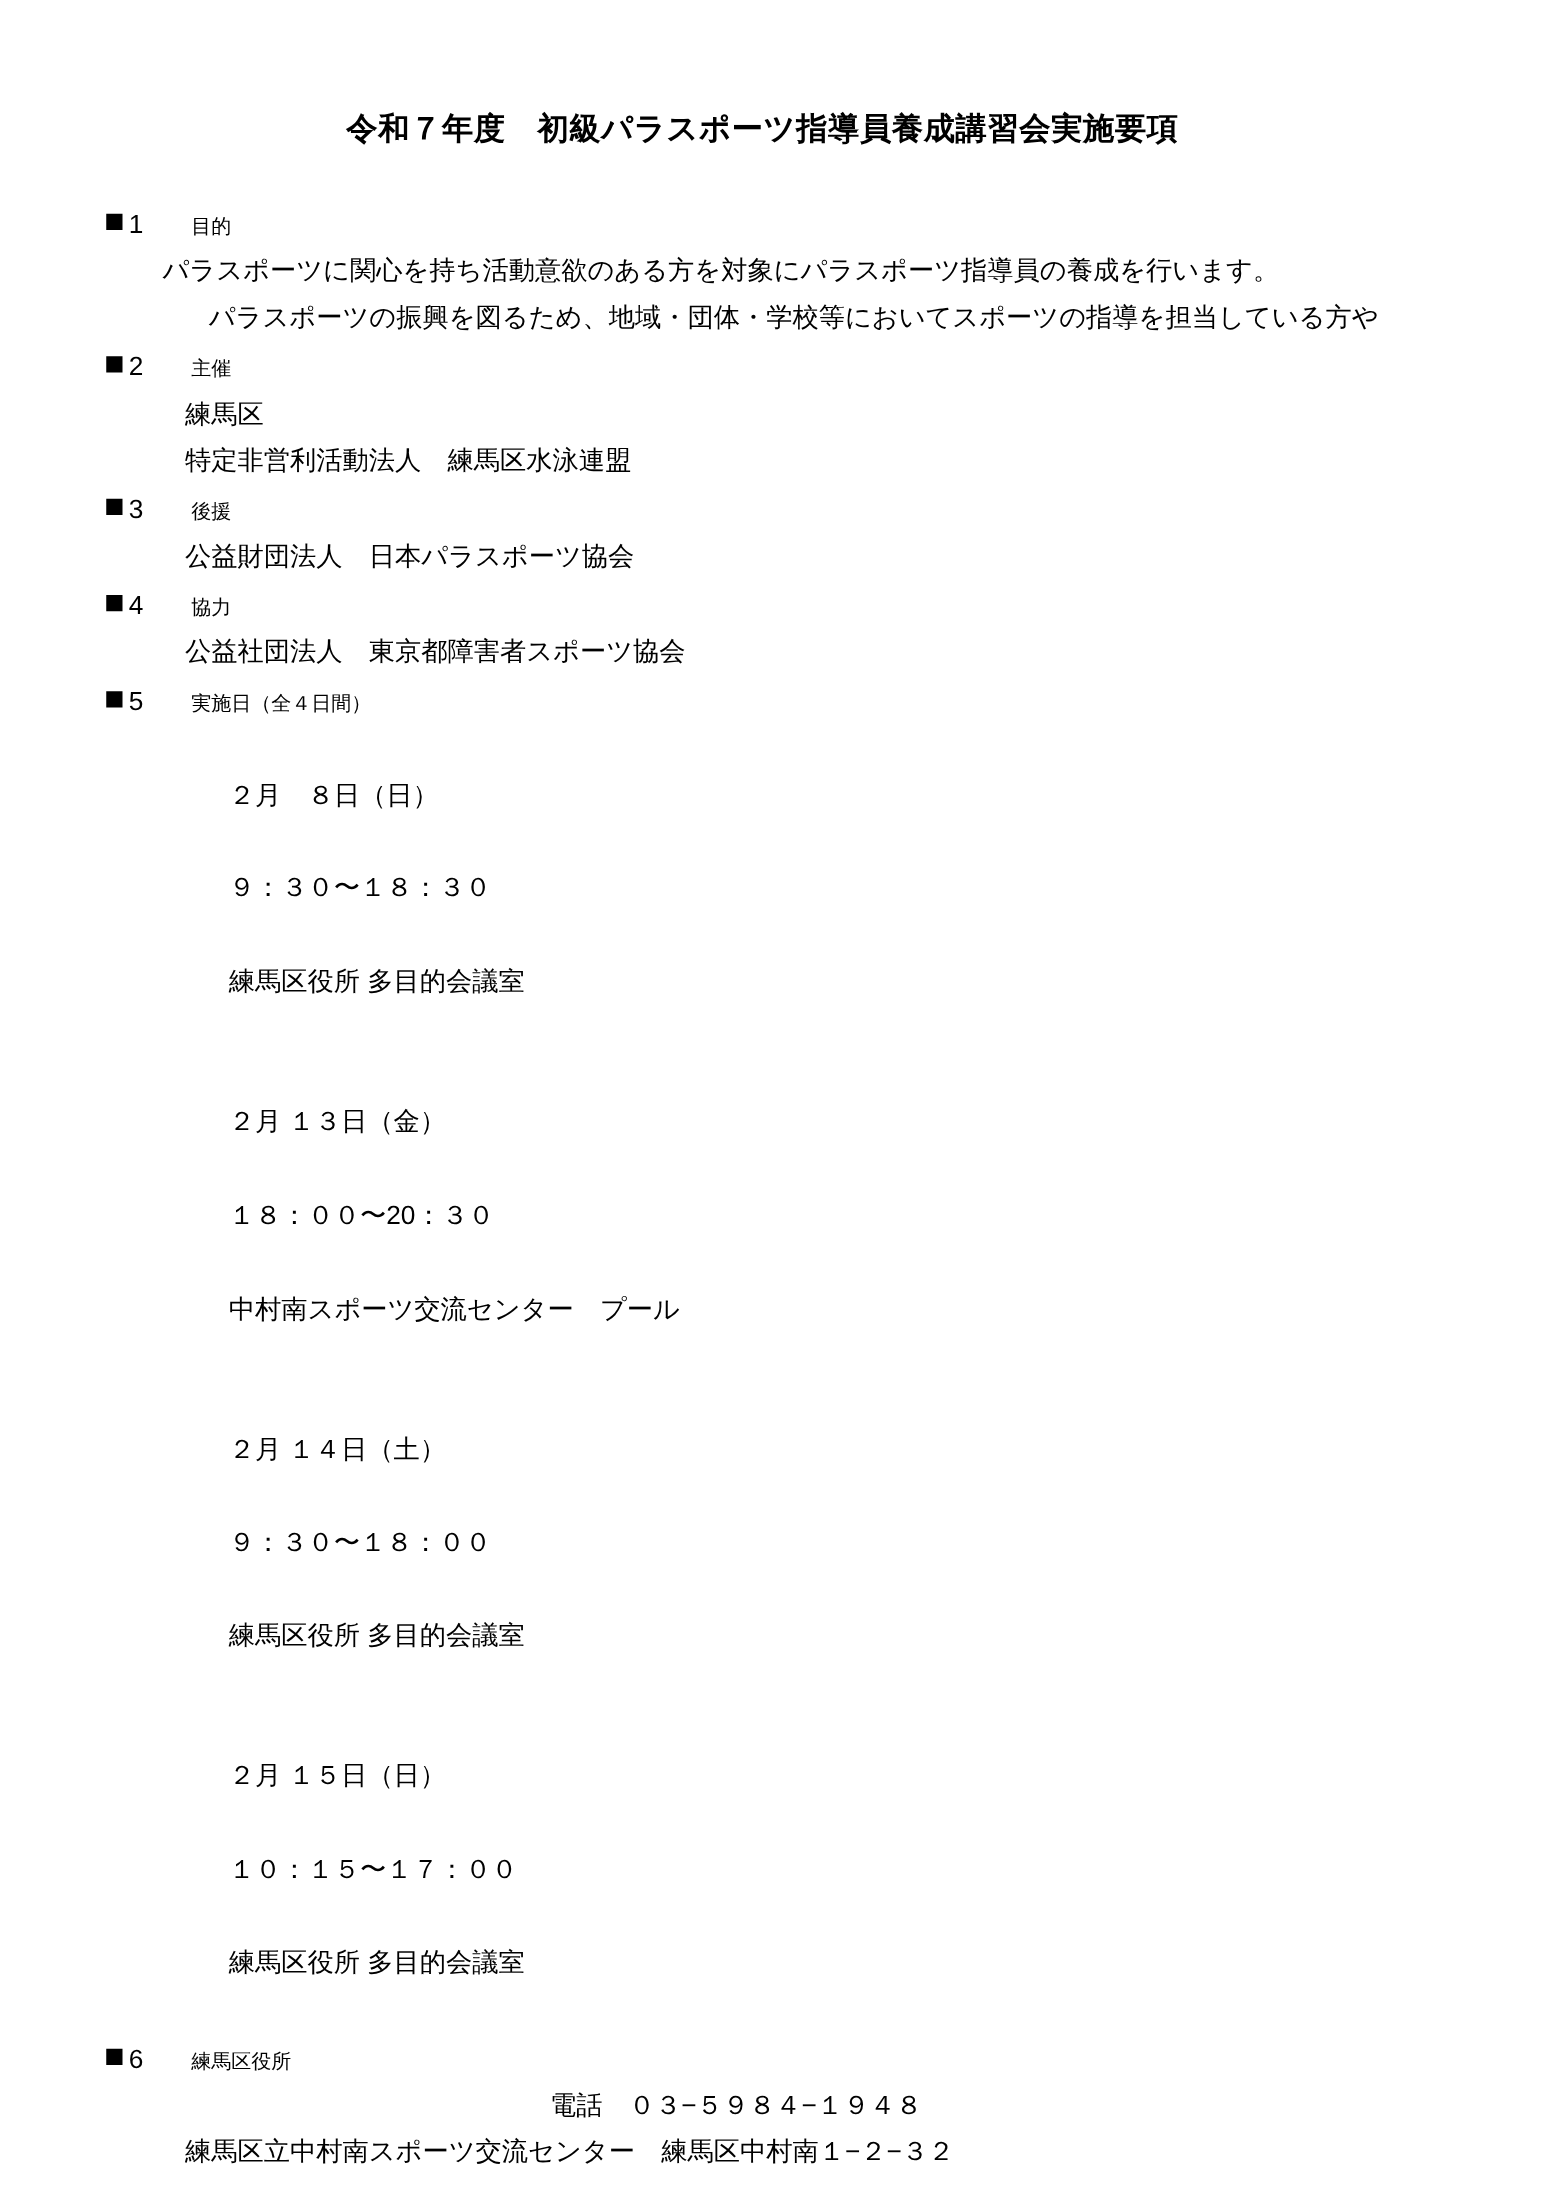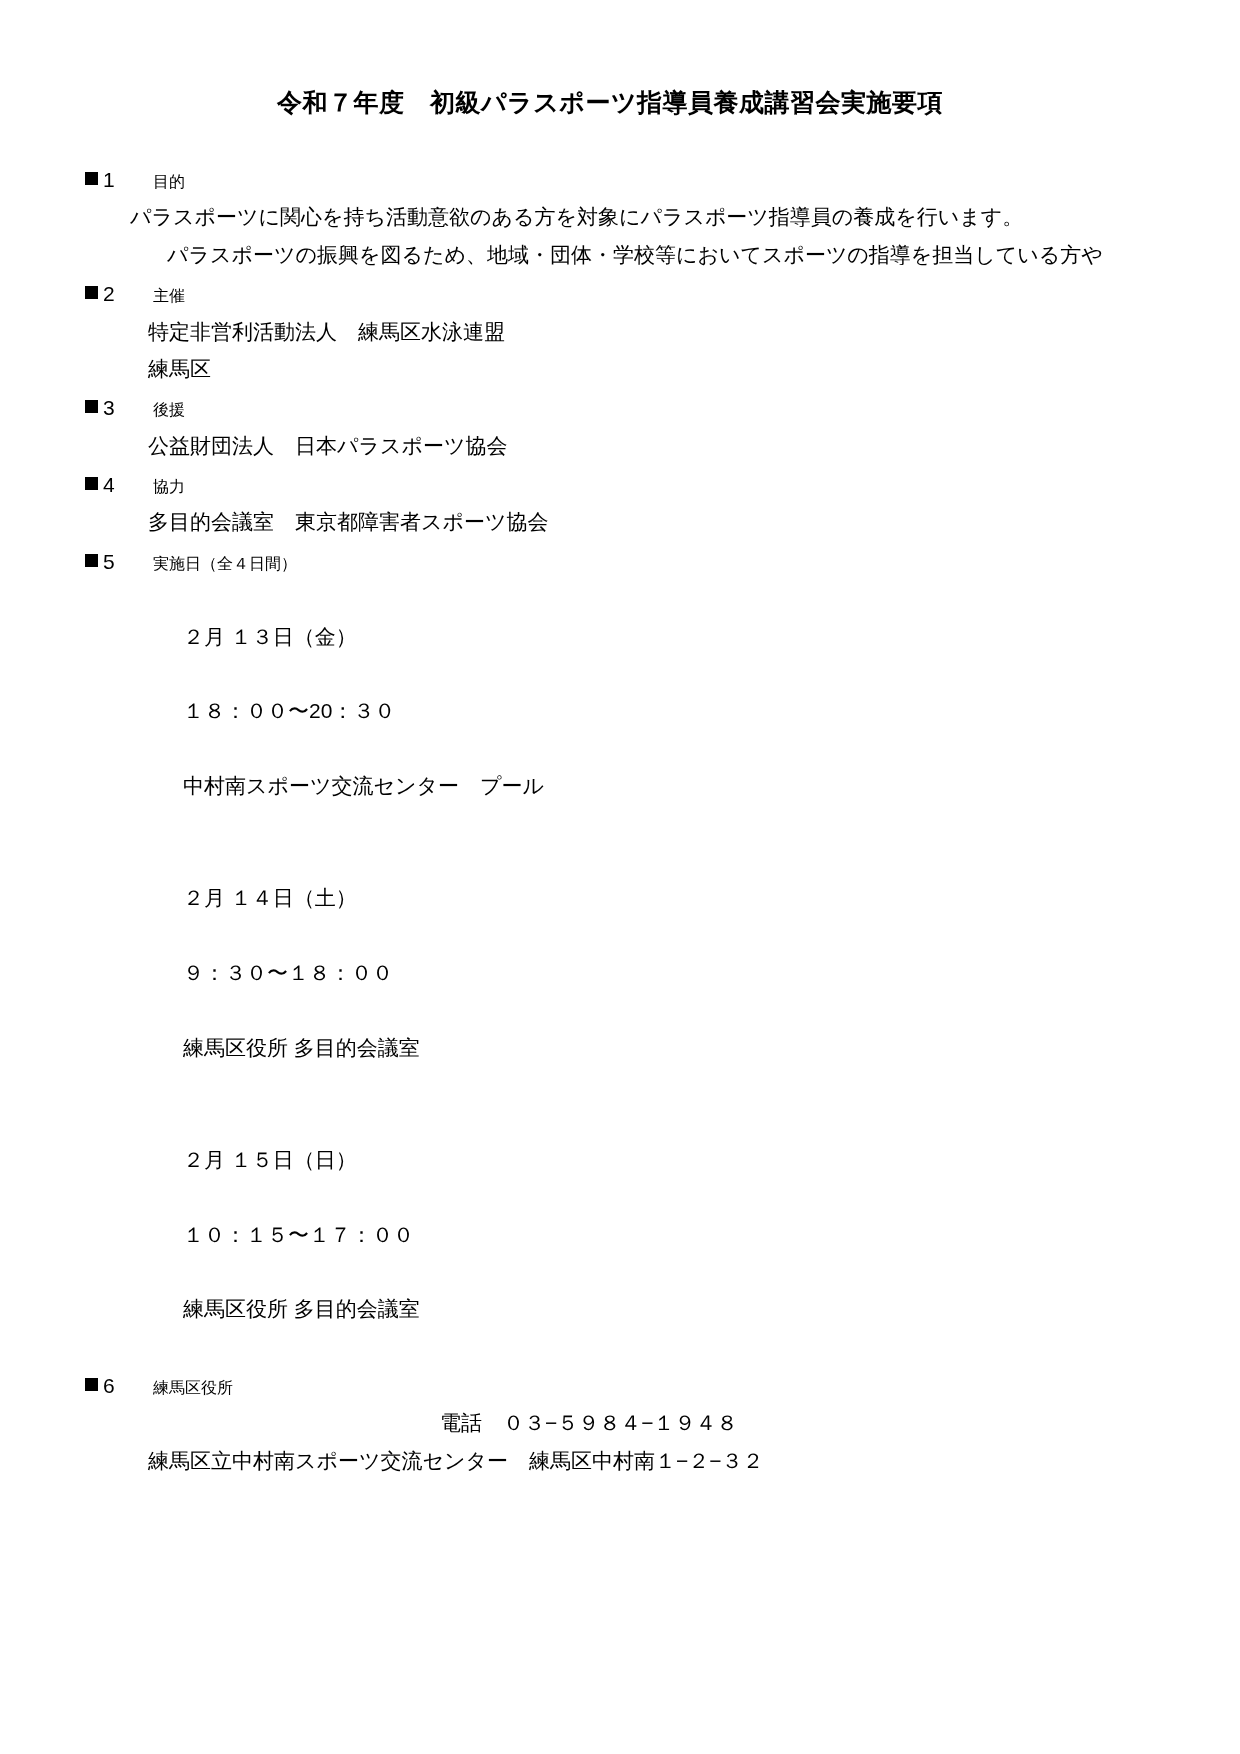--- a/index.html
+++ b/index.html
@@ -93,41 +93,48 @@
       <span class="marker"></span><span class="sec-num">1</span><span class="sec-title">目的</span>
     </div>
     <div class="body-line hang">パラスポーツに関心を持ち活動意欲のある方を対象にパラスポーツ指導員の養成を行います。</div>
     <div class="body-line indent-first">パラスポーツの振興を図るため、地域・団体・学校等においてスポーツの指導を担当している方や</div>
   </div>
 
   <div class="section">
     <div class="sec-head">
       <span class="marker"></span><span class="sec-num">2</span><span class="sec-title">主催</span>
     </div>
+    <div class="body-line">練馬区</div>
     <div class="body-line">特定非営利活動法人　練馬区水泳連盟</div>
-    <div class="body-line">練馬区</div>
   </div>
 
   <div class="section">
     <div class="sec-head">
       <span class="marker"></span><span class="sec-num">3</span><span class="sec-title">後援</span>
     </div>
     <div class="body-line">公益財団法人　日本パラスポーツ協会</div>
   </div>
 
   <div class="section">
     <div class="sec-head">
       <span class="marker"></span><span class="sec-num">4</span><span class="sec-title">協力</span>
     </div>
-    <div class="body-line">多目的会議室　東京都障害者スポーツ協会</div>
+    <div class="body-line">公益社団法人　東京都障害者スポーツ協会</div>
   </div>
 
   <div class="section">
     <div class="sec-head">
       <span class="marker"></span><span class="sec-num">5</span><span class="sec-title">実施日（全４日間）</span>
+    </div>
+    <div class="sched-row">
+      <span>２月　８日（日）</span>
+      <span>　　　</span>
+      <span>９：３０〜１８：３０</span>
+      <span>　　</span>
+      <span>練馬区役所 多目的会議室</span>
     </div>
     <div class="sched-row">
       <span>２月 １３日（金）</span>
       <span>　　</span>
       <span>１８：００〜20：３０</span>
       <span>　　</span>
       <span>中村南スポーツ交流センター　プール</span>
     </div>
     <div class="sched-row">
       <span>２月 １４日（土）</span>

